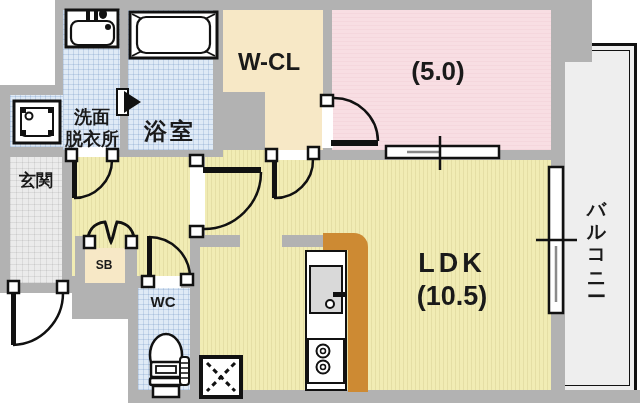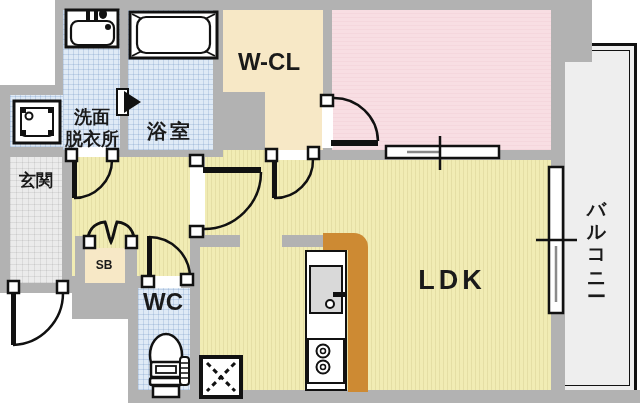--- a/index.html
+++ b/index.html
@@ -214,25 +214,27 @@
       <rect x="549" y="167" width="14" height="146" fill="#fff" stroke="#111" stroke-width="2.5"></rect>
       <line x1="556" y1="246" x2="556" y2="302" stroke="#8a8a8a" stroke-width="2.5"></line>
       <line x1="536" y1="240" x2="577" y2="240" stroke="#111" stroke-width="2.5"></line>
     </g>
   </svg>
 
   <div class="lbl" style="left:92px;top:129px;font-size:18px;">
     <div>洗面</div>
     <div>脱衣所</div>
   </div>
-  <div class="lbl" style="left:170px;top:131px;font-size:20px;letter-spacing:3px;">浴室</div>
+  <div class="lbl" style="left:170px;top:131px;font-size:23px;letter-spacing:3px;">浴室</div>
   <div class="lbl" style="left:269px;top:62px;font-size:24px;">W-CL</div>
   <div class="lbl" style="left:438px;top:72px;font-size:26px;">
+    <div>(5.0)</div>
   </div>
   <div class="lbl" style="left:36px;top:181px;font-size:17px;">玄関</div>
   <div class="lbl" style="left:104px;top:265px;font-size:12px;">SB</div>
-  <div class="lbl" style="left:163px;top:302px;font-size:24px;">WC</div>
+  <div class="lbl" style="left:163px;top:302px;font-size:15px;">WC</div>
   <div class="lbl" style="left:452px;top:280px;font-size:27px;">
     <div style="letter-spacing:4px;">LDK</div>
+    <div>(10.5)</div>
   </div>
   <div class="lbl lbl-v" style="left:597px;top:238px;font-size:19px;letter-spacing:3px;">バルコニー</div>
 
 </div>
 
 </body></html>

